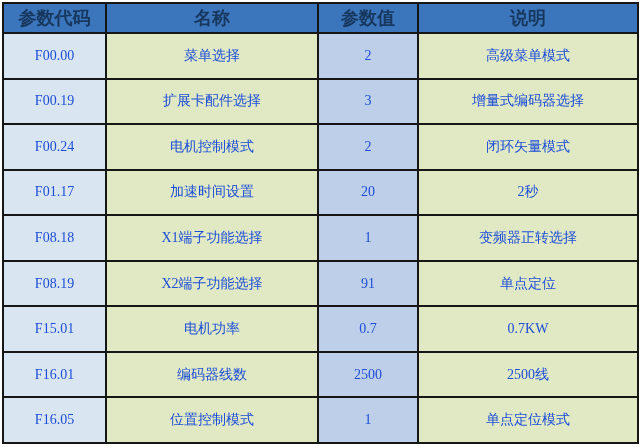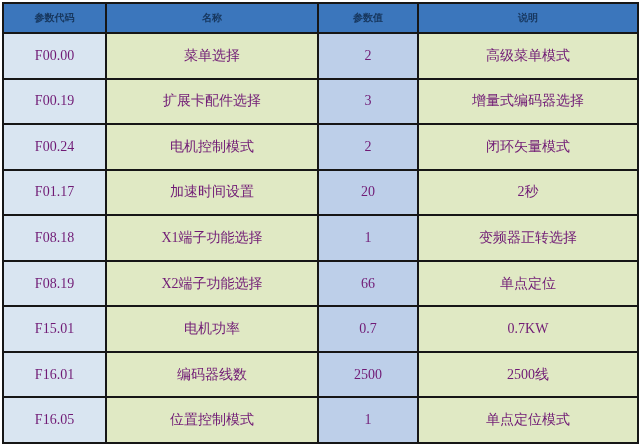--- a/index.html
+++ b/index.html
@@ -24,29 +24,29 @@
     border-collapse: collapse;
     table-layout: fixed;
   }
   table.param-table th,
   table.param-table td {
     border: 2px solid #161616;
     text-align: center;
     vertical-align: middle;
     padding: 0 4px;
     font-size: 14px;
-    color: #701a75;
+    color: #1d4ed8;
     overflow: hidden;
     white-space: nowrap;
   }
   table.param-table th {
     background: #3b76bc;
     color: #17375e;
     font-weight: bold;
-    font-size: 10px;
+    font-size: 18px;
     height: 28px;
   }
   col.c-code  { width: 103px; }
   col.c-name  { width: 212px; }
   col.c-value { width: 100px; }
   col.c-desc  { width: 220px; }
   td.cell-code  { background: #d9e5f1; }
   td.cell-name  { background: #e0e9c4; }
   td.cell-value { background: #bdcfe9; }
   td.cell-desc  { background: #e0e9c4; }
@@ -97,21 +97,21 @@
       </tr>
       <tr>
         <td class="cell-code">F08.18</td>
         <td class="cell-name">X1端子功能选择</td>
         <td class="cell-value">1</td>
         <td class="cell-desc">变频器正转选择</td>
       </tr>
       <tr>
         <td class="cell-code">F08.19</td>
         <td class="cell-name">X2端子功能选择</td>
-        <td class="cell-value">66</td>
+        <td class="cell-value">91</td>
         <td class="cell-desc">单点定位</td>
       </tr>
       <tr>
         <td class="cell-code">F15.01</td>
         <td class="cell-name">电机功率</td>
         <td class="cell-value">0.7</td>
         <td class="cell-desc">0.7KW</td>
       </tr>
       <tr>
         <td class="cell-code">F16.01</td>

